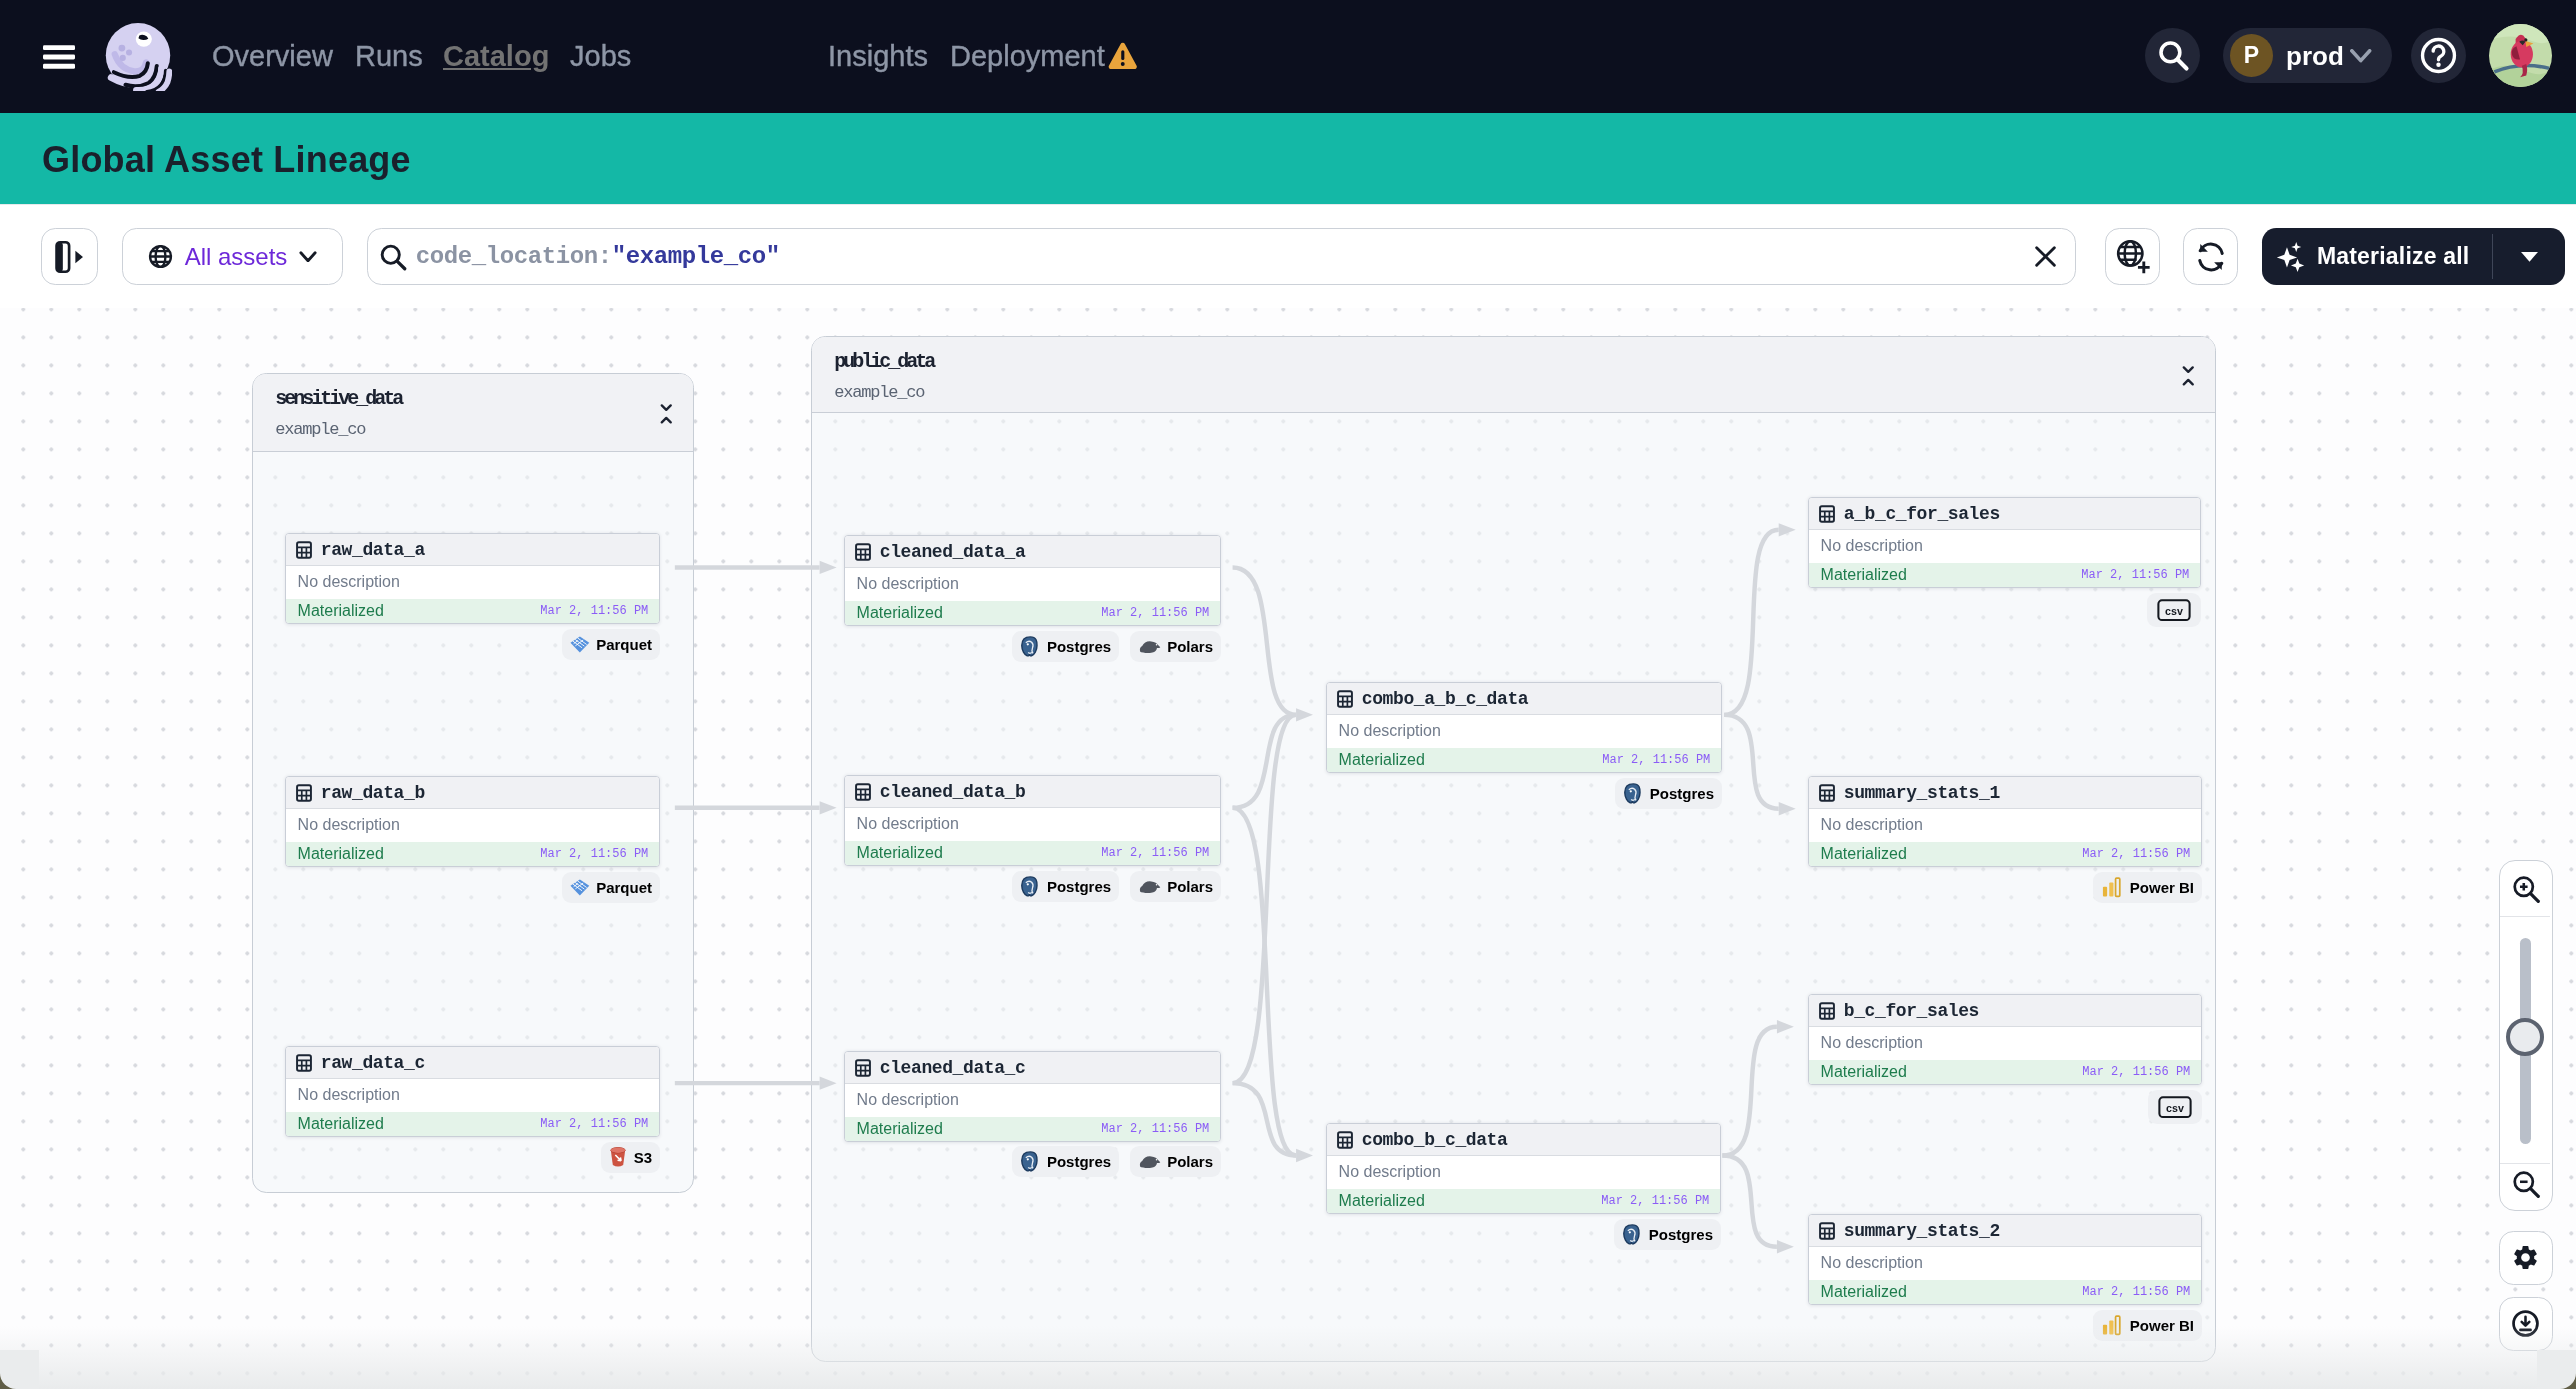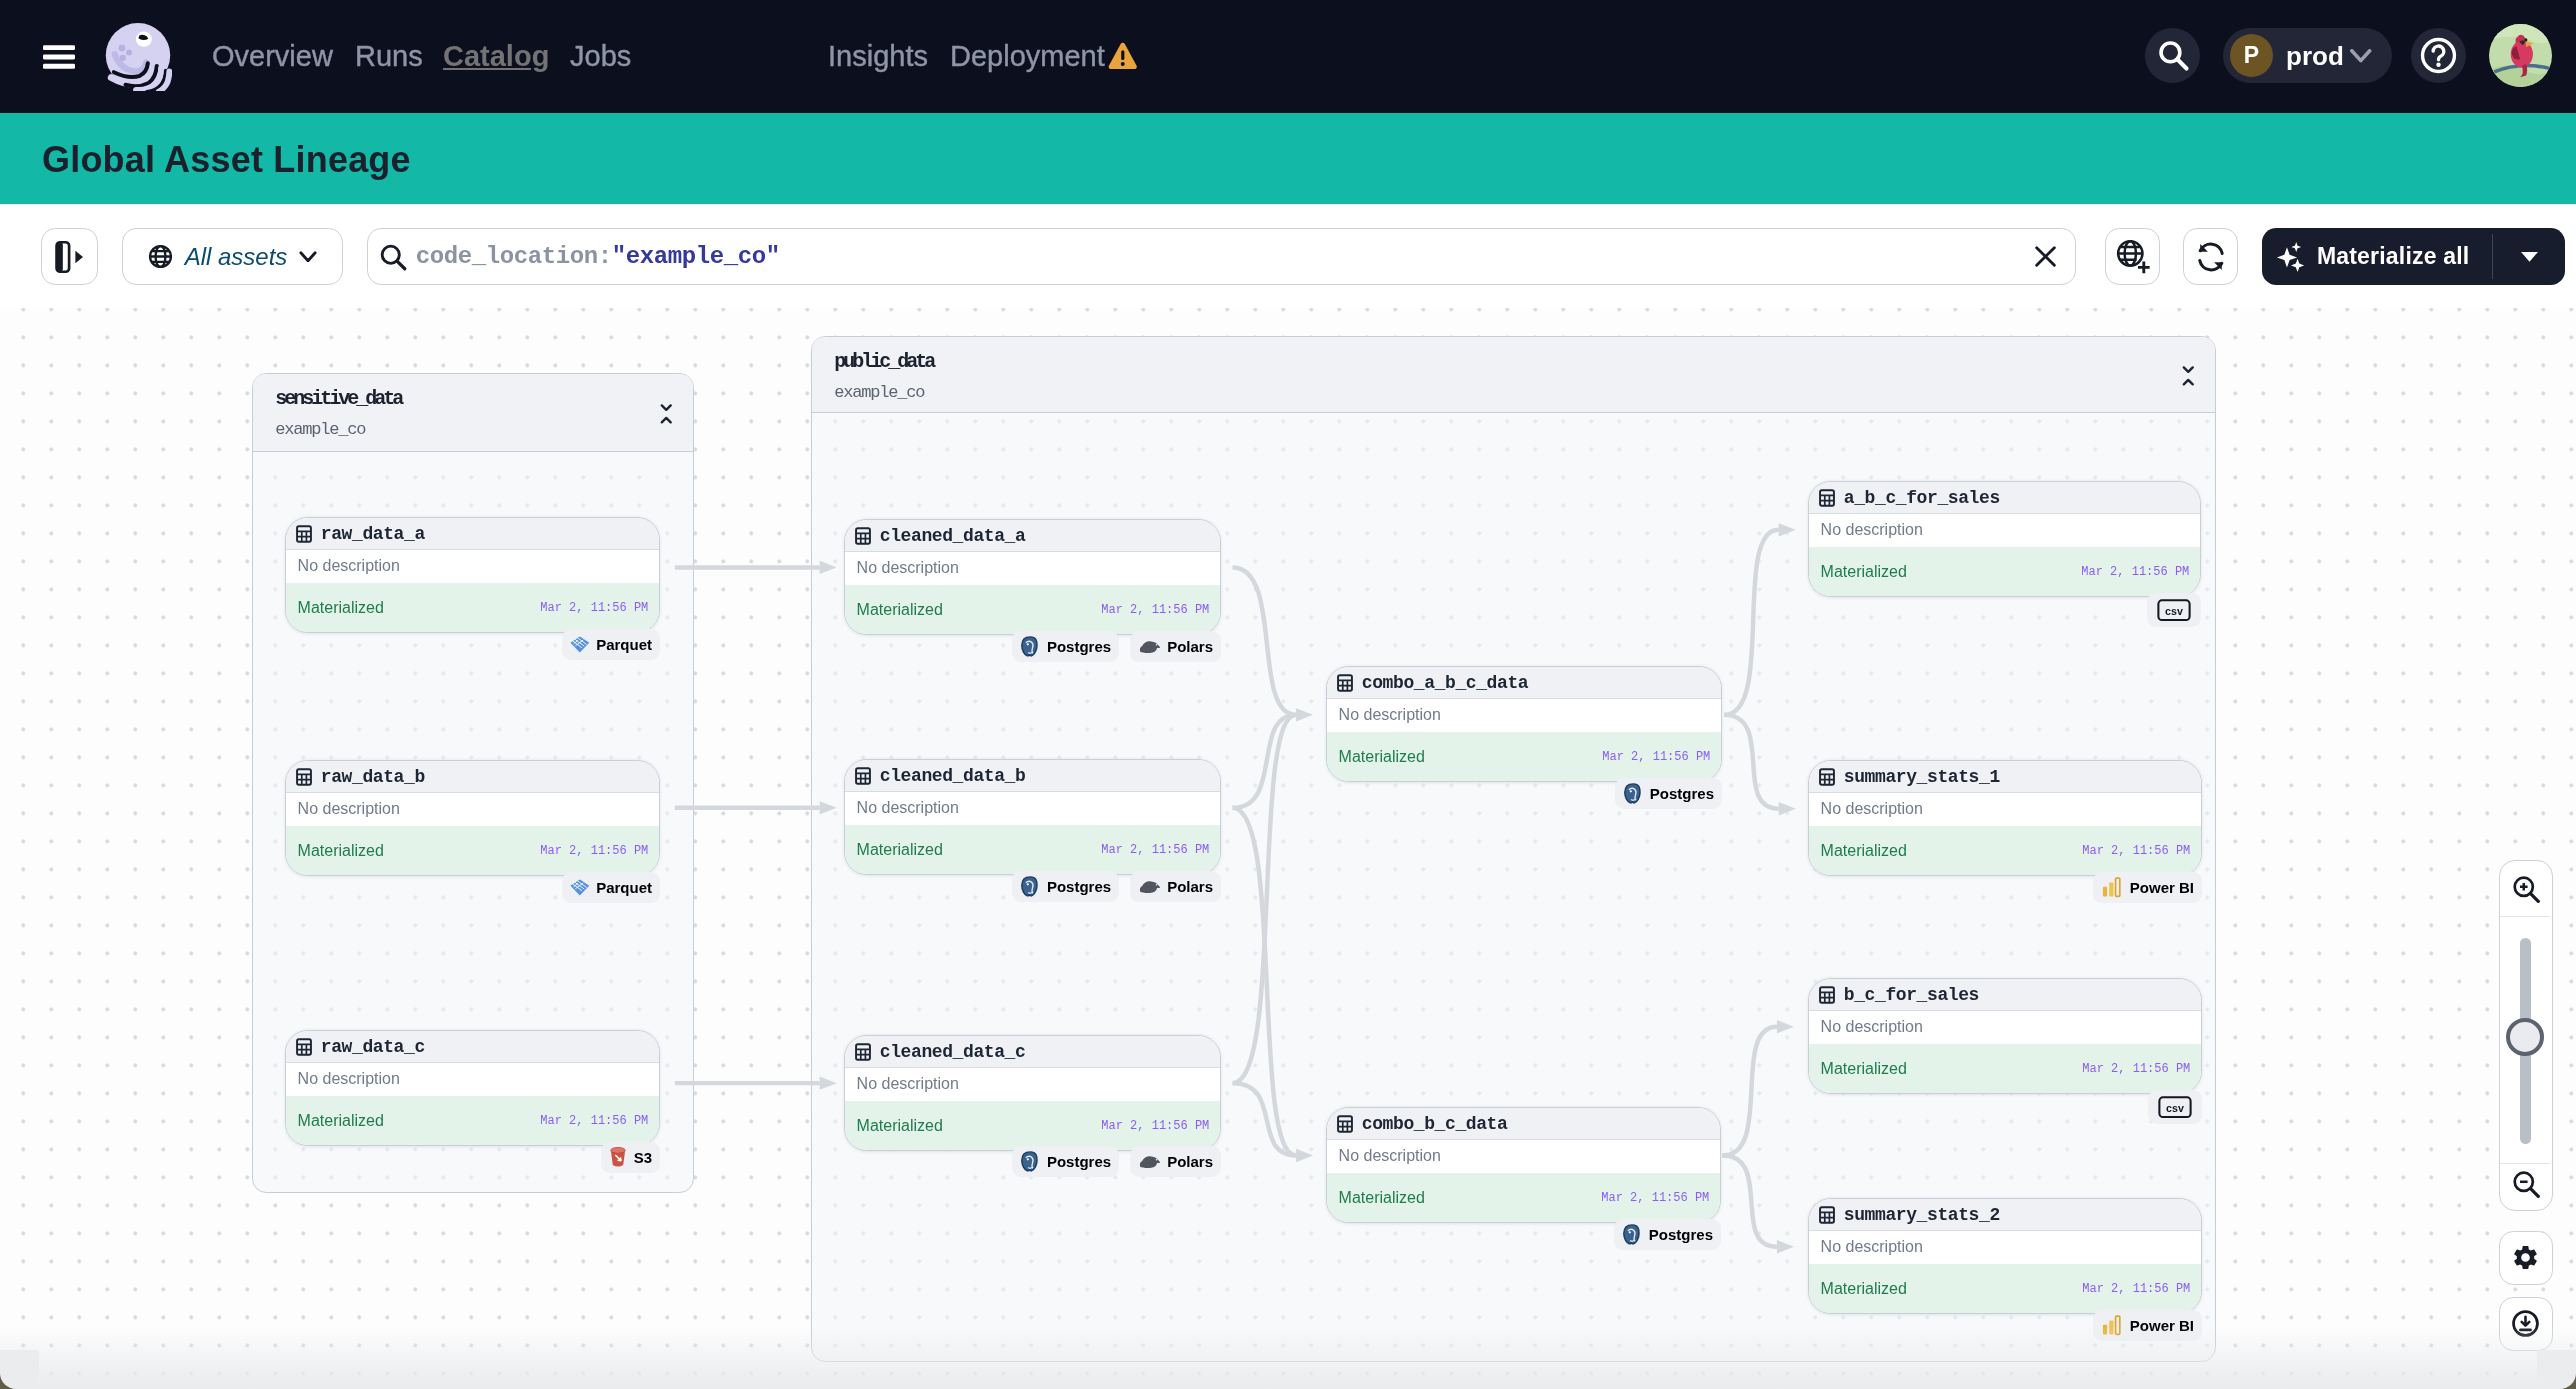--- a/index.html
+++ b/index.html
@@ -27,21 +27,21 @@
   #canvas { position:absolute; left:0; top:308px; width:2576px; height:1081px; overflow:hidden;
     background-color:#fdfdfe;
     background-image:radial-gradient(circle, #d7d9de 1.6px, rgba(215,217,222,0) 2.1px);
     background-size:28px 28px; background-position:9.3px 15.4px; }
 
   .group { position:absolute; border:1.8px solid #c7cdd5; border-radius:14.3px; background:rgba(243,245,247,0.55); }
   .ghead { position:absolute; left:0; top:0; right:0; height:78px; background:#f1f2f5; border-bottom:1.8px solid #c9ced6; border-radius:12.5px 12.5px 0 0; }
   .gtitle { position:absolute; left:22.3px; top:13.4px; font-size:20px; font-weight:700; color:#1c2230; letter-spacing:-3px; }
   .gsub { position:absolute; left:22.3px; top:46px; font-size:17px; color:#5a6372; letter-spacing:-1.2px; }
 
-  .node { position:absolute; background:#fff; border:1.8px solid #c9ced7; border-radius:23px; overflow:hidden; height:116px; box-shadow:0 0.9px 3.6px rgba(30,40,60,0.10); }
+  .node { position:absolute; background:#fff; border:1.8px solid #c9ced7; border-radius:4px; overflow:hidden; height:91px; box-shadow:0 0.9px 3.6px rgba(30,40,60,0.10);margin-top:16px; }
   .nhead { height:32px; background:#f0f1f4; border-bottom:0.9px solid #d9dce1; display:flex; align-items:center; padding-left:9.8px; gap:9px; }
   .nname { font-size:18px; font-weight:700; color:#1c2634; letter-spacing:-0.4px; }
   .ndesc { height:32px; display:flex; align-items:center; padding-left:11.6px; font-size:16px; color:#717b8b; background:#fff; }
   .nmat { position:absolute; left:0; right:0; bottom:0; top:65px; background:#e4f3e9; display:flex; align-items:center; justify-content:space-between; padding:0 10.7px 0 11.6px; }
   .nmat .m1 { font-size:16px; color:#1e7c4d; }
   .nmat .m2 { font-size:12px; color:#8b5cf6;font-family:Liberation Mono, monospace; }
 
   .pill { height:31px; background:#eef0f3; border-radius:9px; display:flex; align-items:center; justify-content:center; gap:6.3px; font-size:15px; font-weight:700; color:#000000; padding:0 8px; }
 
   svg.icon { display:block; }
@@ -134,21 +134,21 @@
       <rect x="4" y="2.5" width="7" height="33" rx="3.5" fill="#161b26"></rect>
       <path d="M 25 12 L 33.5 19 L 25 26 Z" fill="#161b26"></path>
     </svg>
   </div>
   <div class="tbtn" style="left:122px;width:221px;gap:11.6px;">
     <svg class="icon" width="25" height="25" viewBox="0 0 28 28">
       <circle cx="14" cy="14" r="11.7" fill="none" stroke="#161b26" stroke-width="2.6"></circle>
       <ellipse cx="14" cy="14" rx="5.5" ry="11.7" fill="none" stroke="#161b26" stroke-width="2.6"></ellipse>
       <path d="M 2.3 14 H 25.7 M 4 8 H 24 M 4 20 H 24" stroke="#161b26" stroke-width="2.6" fill="none"></path>
     </svg>
-    <span style="font-size:24px;color:#0c4a6e;font-style:italic;">All assets</span>
+    <span style="font-size:24px;color:#6d28d9;">All assets</span>
     <svg class="icon" width="18" height="11.6" viewBox="0 0 20 13">
       <path d="M 2 2 L 10 11 L 18 2" fill="none" stroke="#161b26" stroke-width="3.2" stroke-linecap="round" stroke-linejoin="round"></path>
     </svg>
   </div>
   <div id="searchbox">
     <svg class="icon" width="28" height="28" viewBox="0 0 31 31" style="margin-right:9px;">
       <circle cx="13" cy="13" r="9.5" fill="none" stroke="#161b26" stroke-width="3.2"></circle>
       <path d="M 20 20 L 28.5 28.5" stroke="#161b26" stroke-width="3.6" stroke-linecap="round"></path>
     </svg>
     <span class="mono" style="font-size:24px;color:#8b93a3;letter-spacing:-0.4px;">code_location:</span>

